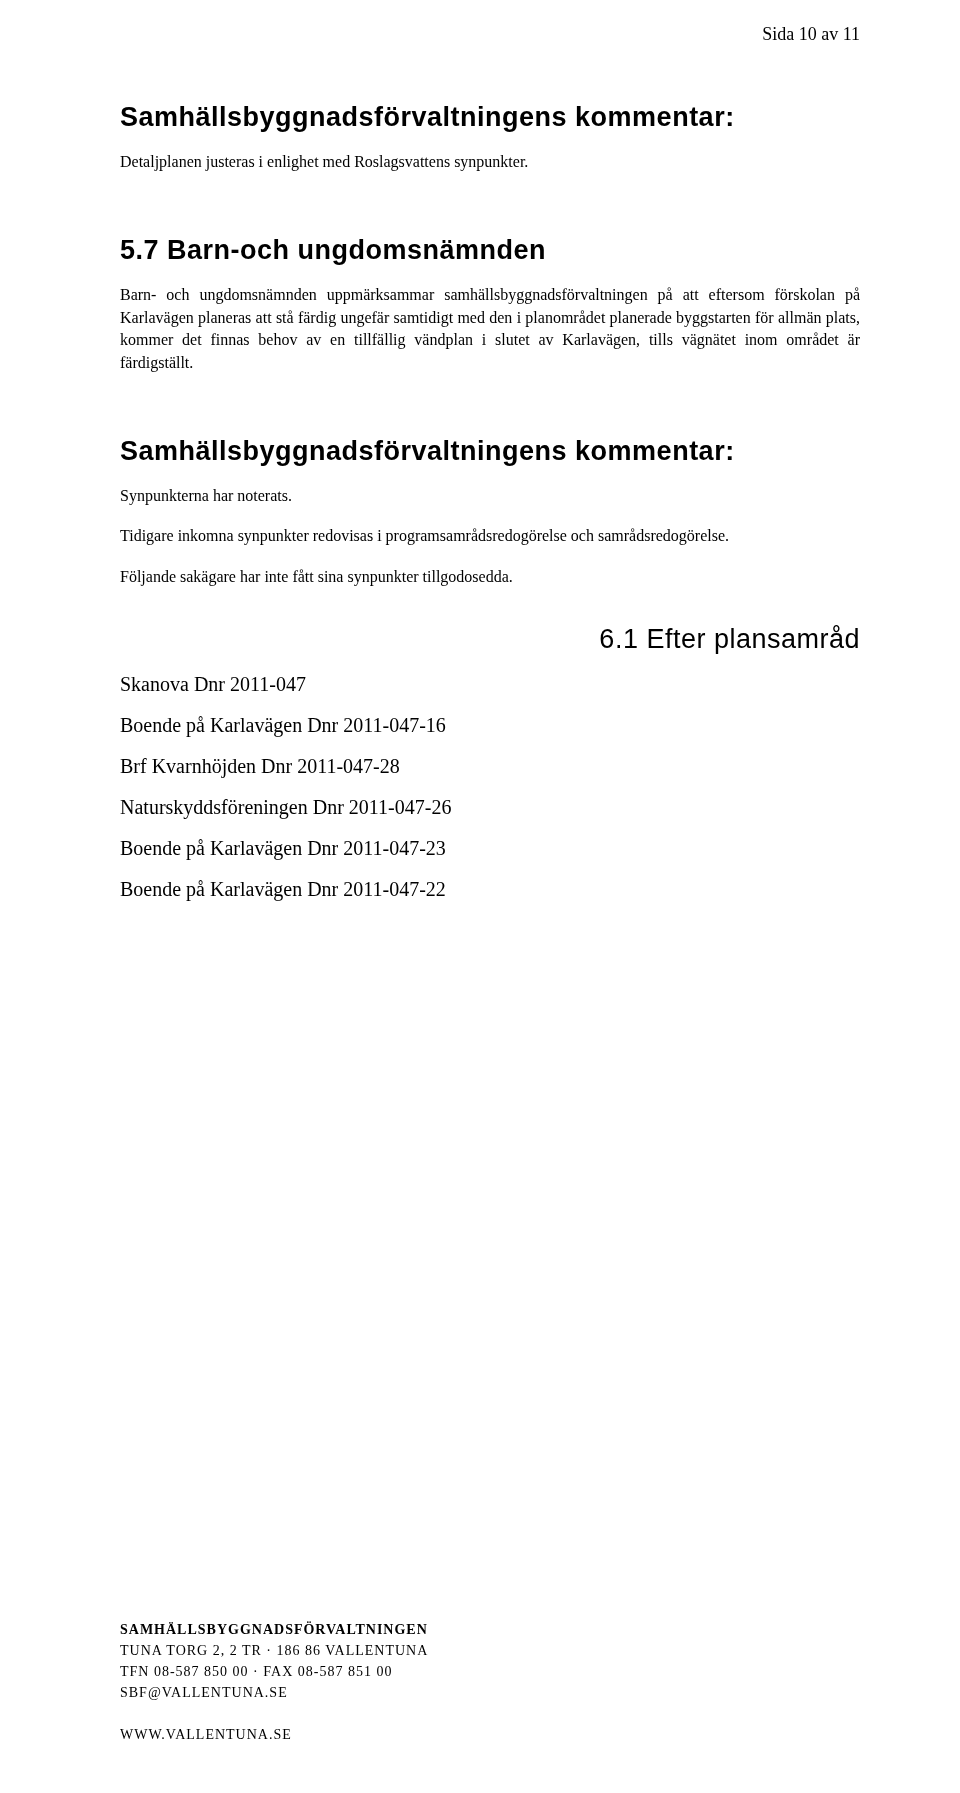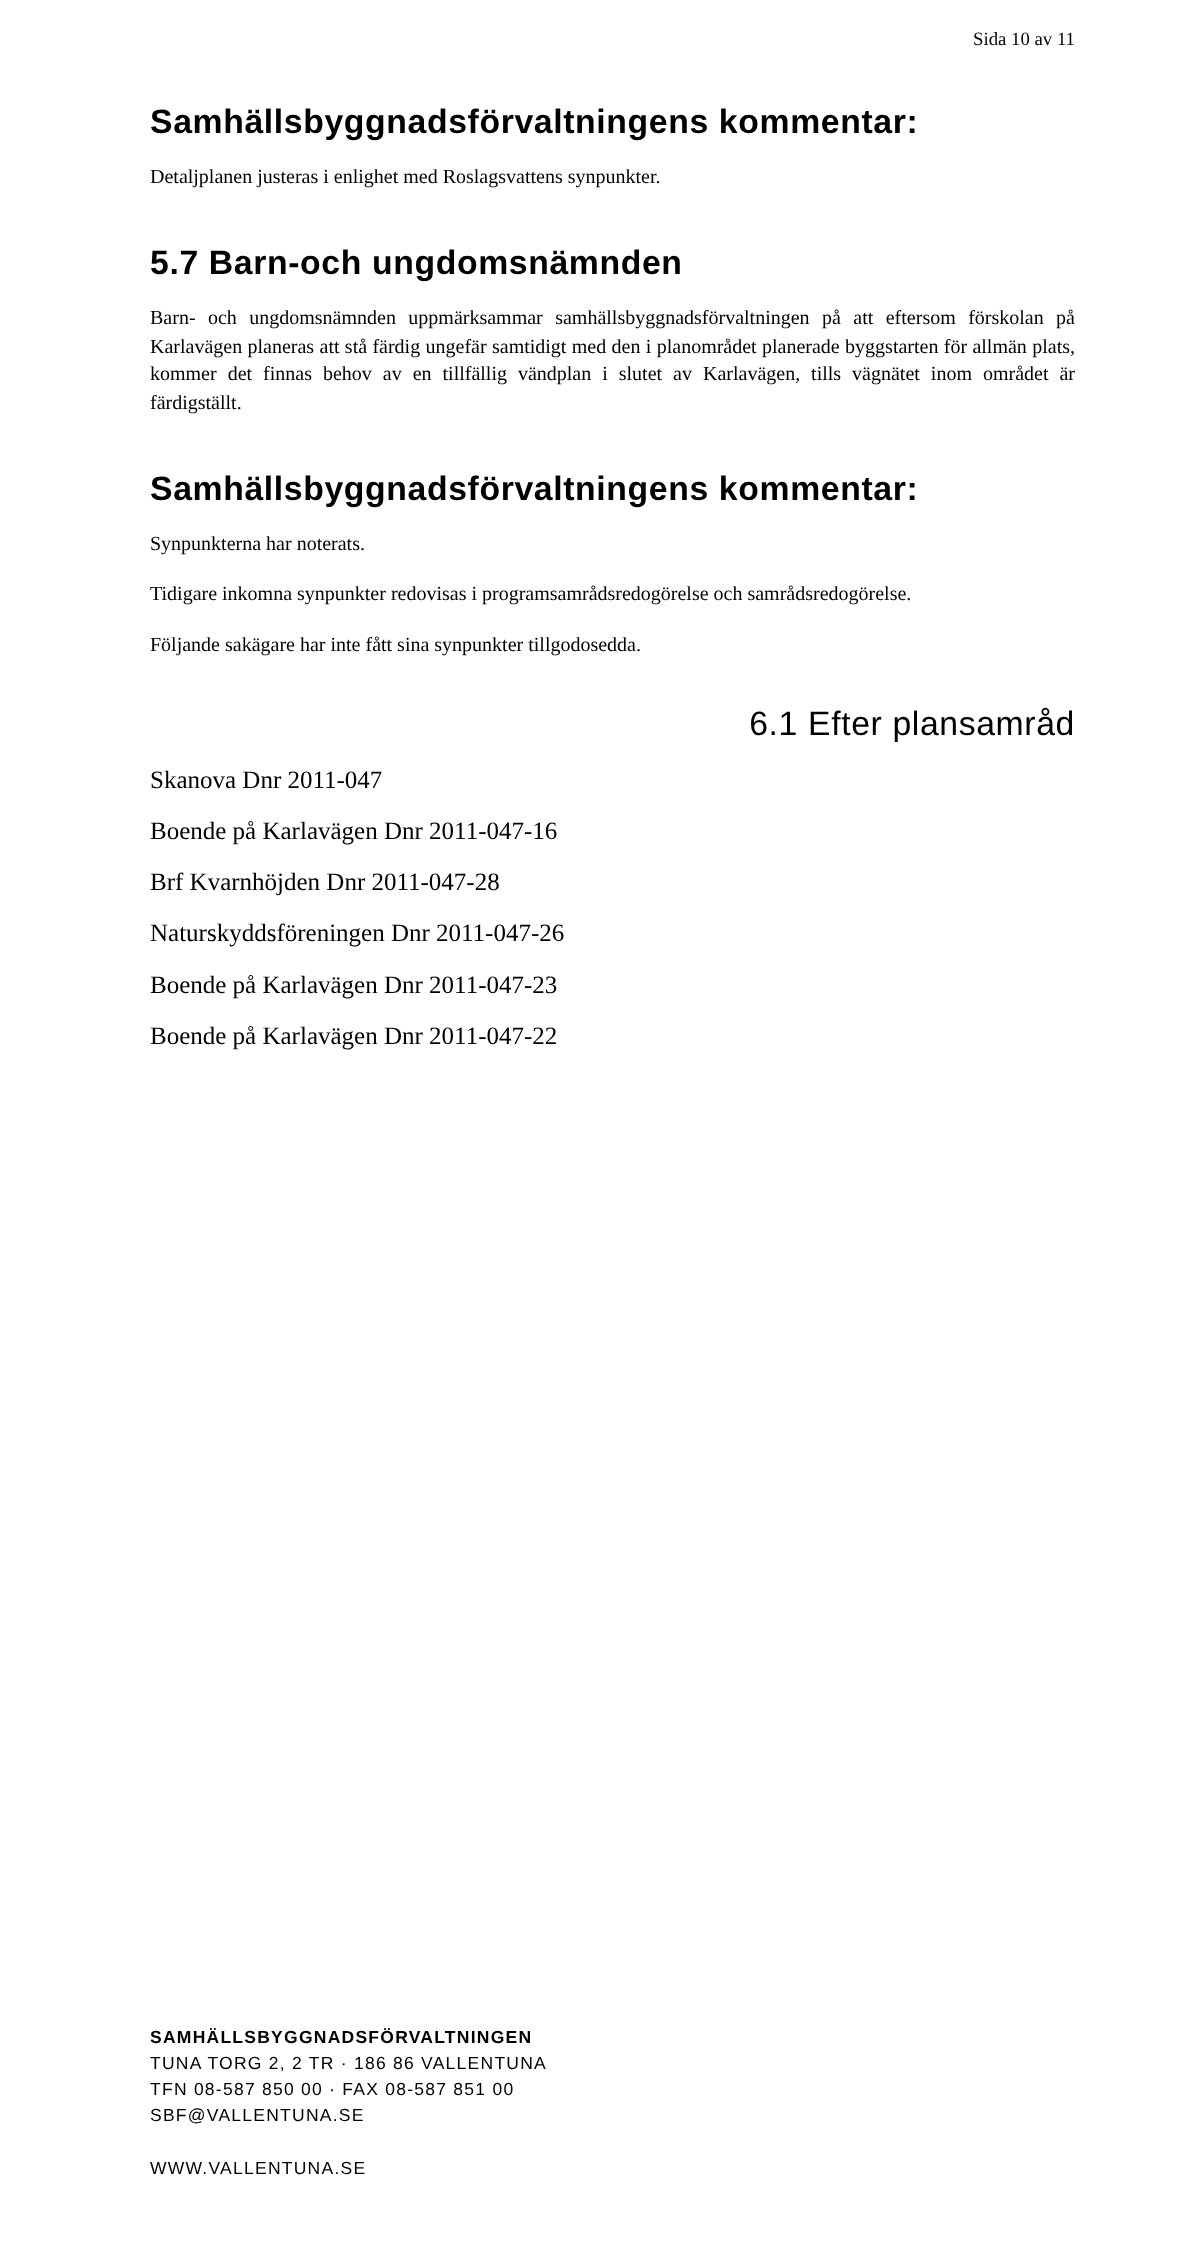--- a/index.html
+++ b/index.html
@@ -14,28 +14,28 @@
     min-height: 1793px;
     margin: 0 auto;
     padding: 40px 100px 60px 120px;
     box-sizing: border-box;
     position: relative;
   }
   .page-number {
     position: absolute;
     top: 24px;
     right: 100px;
-    font-size: 15px;
+    font-size: 18px;
   }
   h2.heading {
     font-family: Arial, Helvetica, sans-serif;
     font-size: 27px;
     font-weight: bold;
     letter-spacing: 0.5px;
-    margin: 42px 0 18px 0;
+    margin: 62px 0 18px 0;
   }
   h2.subheading {
     font-family: Arial, Helvetica, sans-serif;
     font-size: 27px;
     font-weight: normal;
     letter-spacing: 0.5px;
     margin: 36px 0 18px 0;
     text-align: right;
   }
   p.body {
@@ -45,21 +45,21 @@
     text-align: justify;
   }
   .list-line {
     font-size: 20px;
     margin: 0 0 18px 0;
   }
   .footer {
     position: absolute;
     bottom: 48px;
     left: 120px;
-    font-family: Liberation Sans, sans-serif;
+    font-family: Liberation Serif, serif;
     font-size: 14px;
     letter-spacing: 1px;
     line-height: 1.5;
   }
   .footer .ftitle {
     font-weight: bold;
   }
 </style>
 </head>
 <body>

